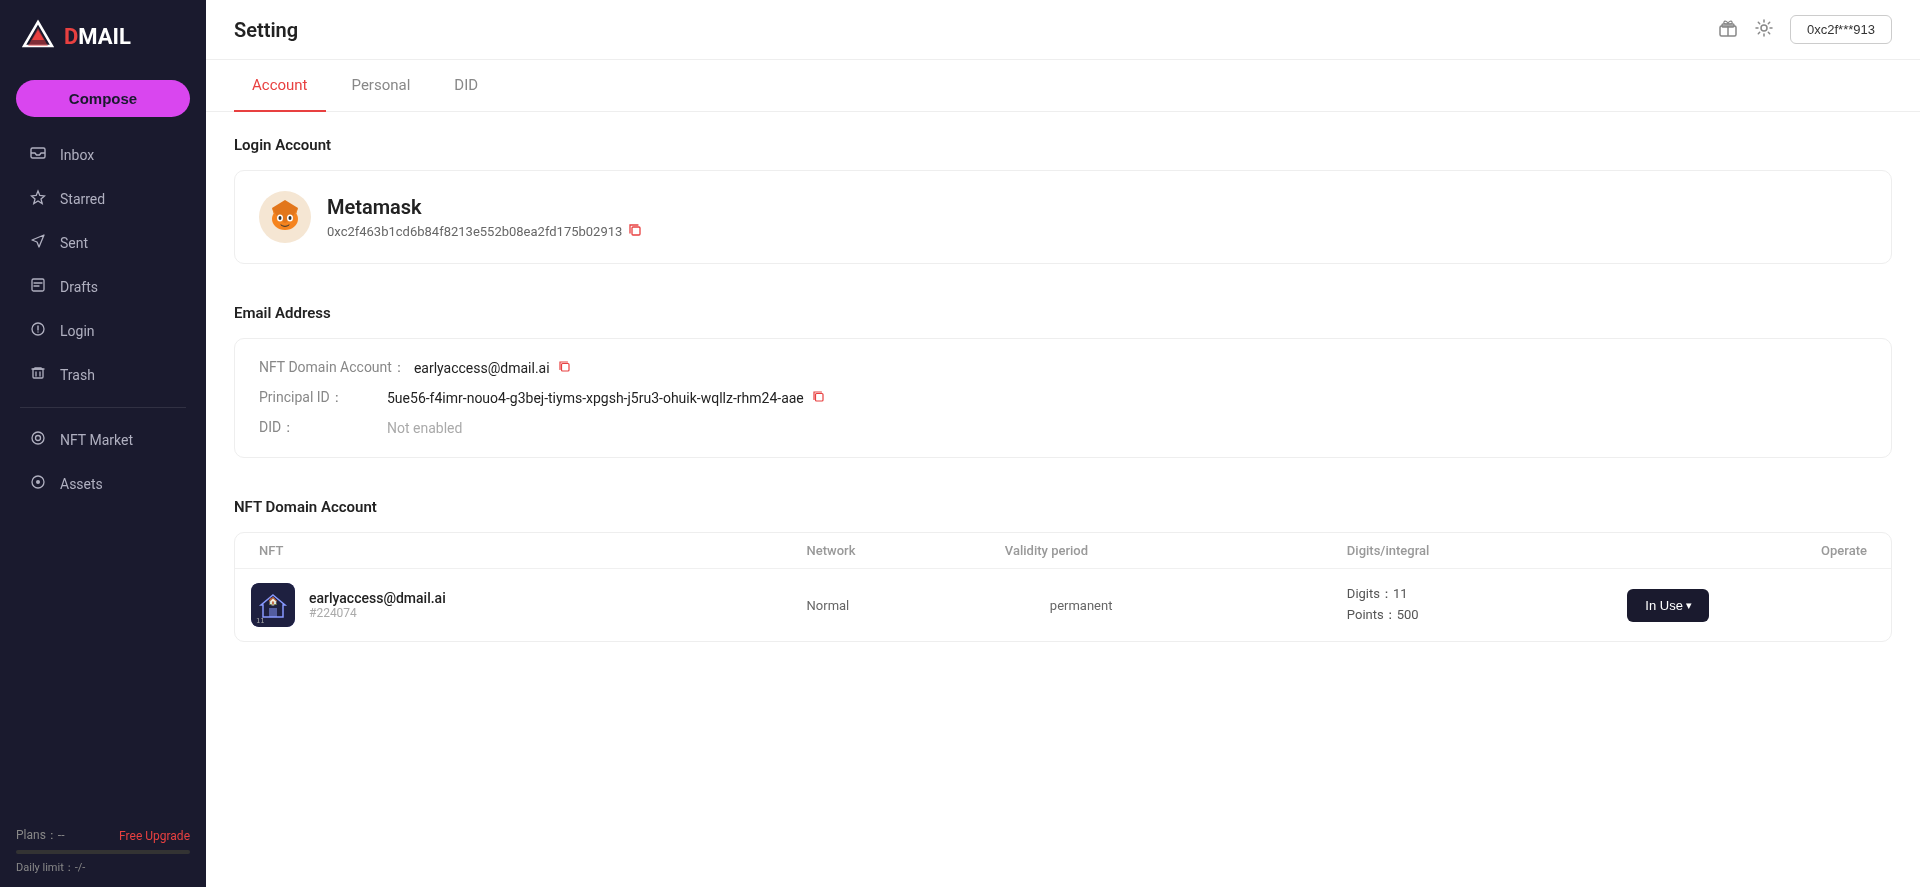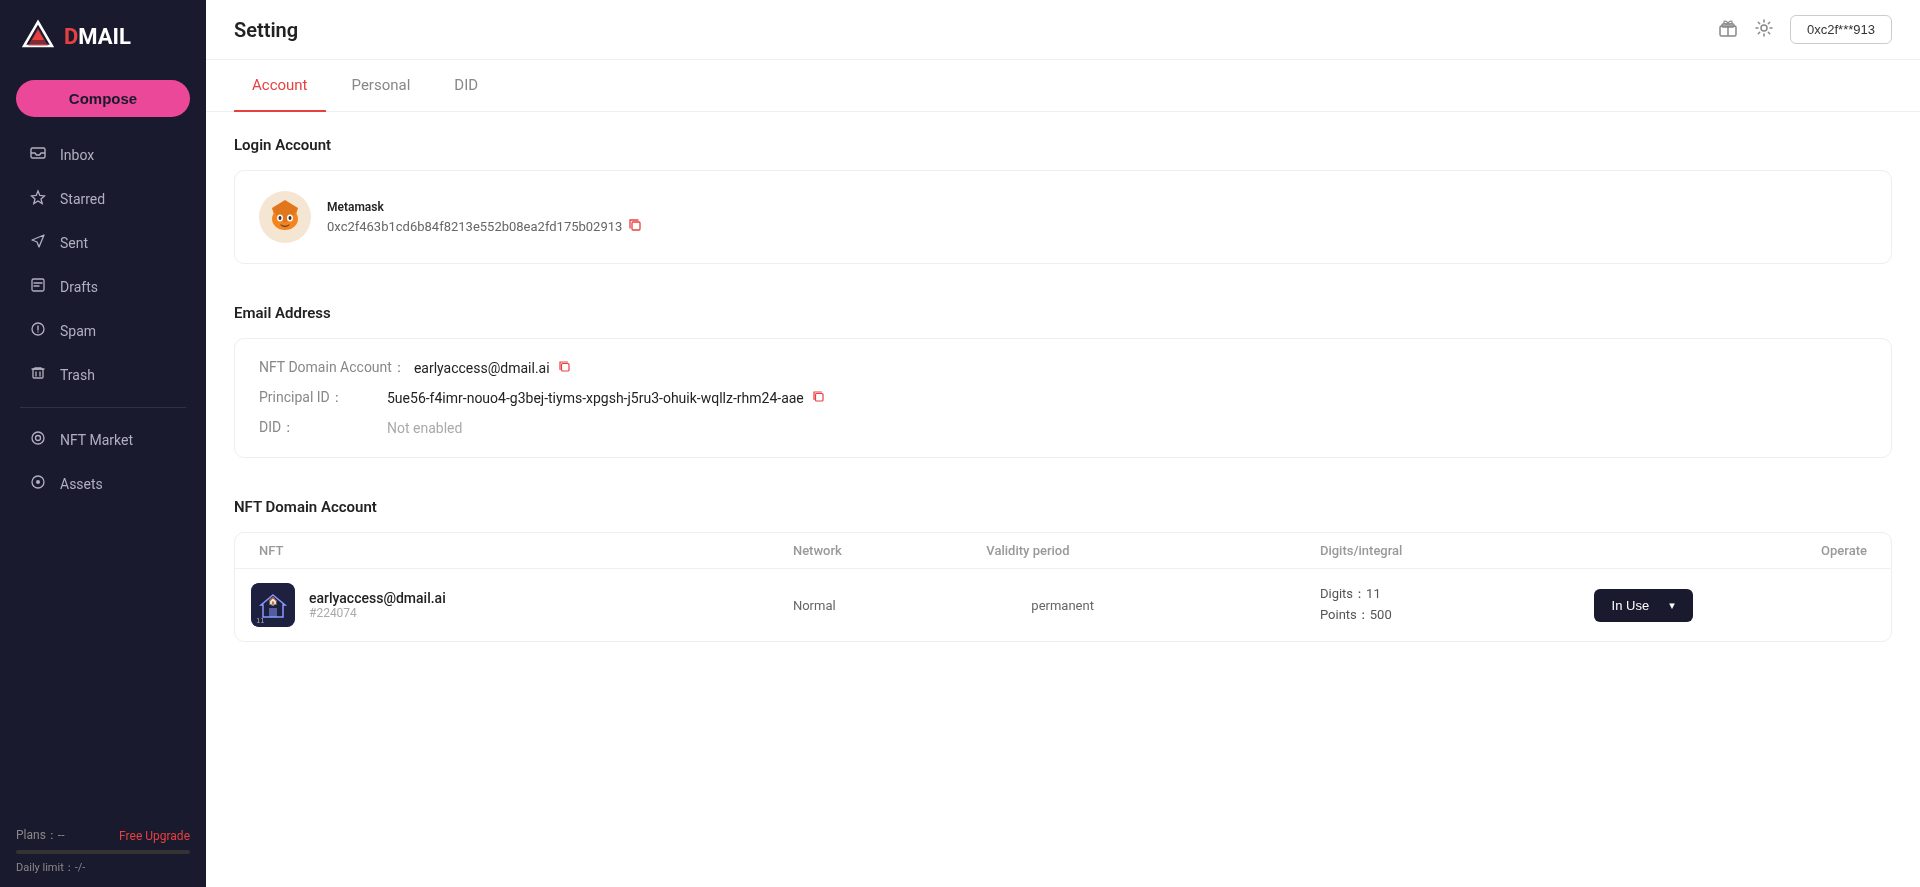--- a/index.html
+++ b/index.html
@@ -20,21 +20,21 @@
       align-items: center;
       padding: 18px 20px;
       gap: 8px;
     }
     .logo-icon {
       width: 36px;
       height: 36px;
     }
     #compose-btn {
       margin: 8px 16px 16px;
-      background: #ec4899;
+      background: #d946ef;
       color: #1a1a2e;
       border: none;
       border-radius: 24px;
       padding: 10px 0;
       font-size: 15px;
       font-weight: 600;
       cursor: pointer;
       width: calc(100% - 32px);
     }
     .nav-item {
@@ -183,21 +183,21 @@
       width: 52px;
       height: 52px;
       border-radius: 50%;
       background: #f5e6d3;
       display: flex;
       align-items: center;
       justify-content: center;
       font-size: 28px;
     }
     .metamask-info .wallet-name {
-      font-size: 12px;
+      font-size: 20px;
       font-weight: 600;
       color: #222;
       margin-bottom: 4px;
     }
     .metamask-info .wallet-addr {
       font-size: 13px;
       color: #666;
       display: flex;
       align-items: center;
       gap: 6px;
@@ -263,21 +263,21 @@
     .in-use-btn {
       background: #1a1a2e;
       color: #fff;
       border: none;
       border-radius: 6px;
       padding: 9px 18px;
       font-size: 13px;
       cursor: pointer;
       display: flex;
       align-items: center;
-      gap: 20px;
+      gap: 3px;
     }
     .in-use-btn .chevron { font-size: 11px; }
     .digit-info { font-size: 13px; color: #555; line-height: 1.6; }
     .network-text { color: #666; font-size: 13px; }
     .validity-text { color: #666; font-size: 13px; margin-left: 45px; }
   </style>
 </head>
 <body>
 
 <div id="sidebar">
@@ -328,21 +328,21 @@
     <span>Drafts</span>
   </div>
   <div class="nav-item">
     <span class="nav-icon">
       <svg width="16" height="16" viewBox="0 0 16 16" fill="none">
           <circle cx="8" cy="8" r="6" stroke="#b0b0c0" stroke-width="1.3"></circle>
           <path d="M8 5v4" stroke="#b0b0c0" stroke-width="1.4" stroke-linecap="round"></path>
           <circle cx="8" cy="11" r="0.7" fill="#b0b0c0"></circle>
         </svg>
     </span>
-    <span>Spam</span>
+    <span>Login</span>
   </div>
   <div class="nav-item">
     <span class="nav-icon">
       <svg width="16" height="16" viewBox="0 0 16 16" fill="none">
           <path d="M2 4h12" stroke="#b0b0c0" stroke-width="1.3" stroke-linecap="round"></path>
           <path d="M5 4V3h6v1" stroke="#b0b0c0" stroke-width="1.3"></path>
           <rect x="3" y="4" width="10" height="9" rx="1" stroke="#b0b0c0" stroke-width="1.3"></rect>
           <path d="M6 7v4M10 7v4" stroke="#b0b0c0" stroke-width="1.3" stroke-linecap="round"></path>
         </svg>
     </span>

